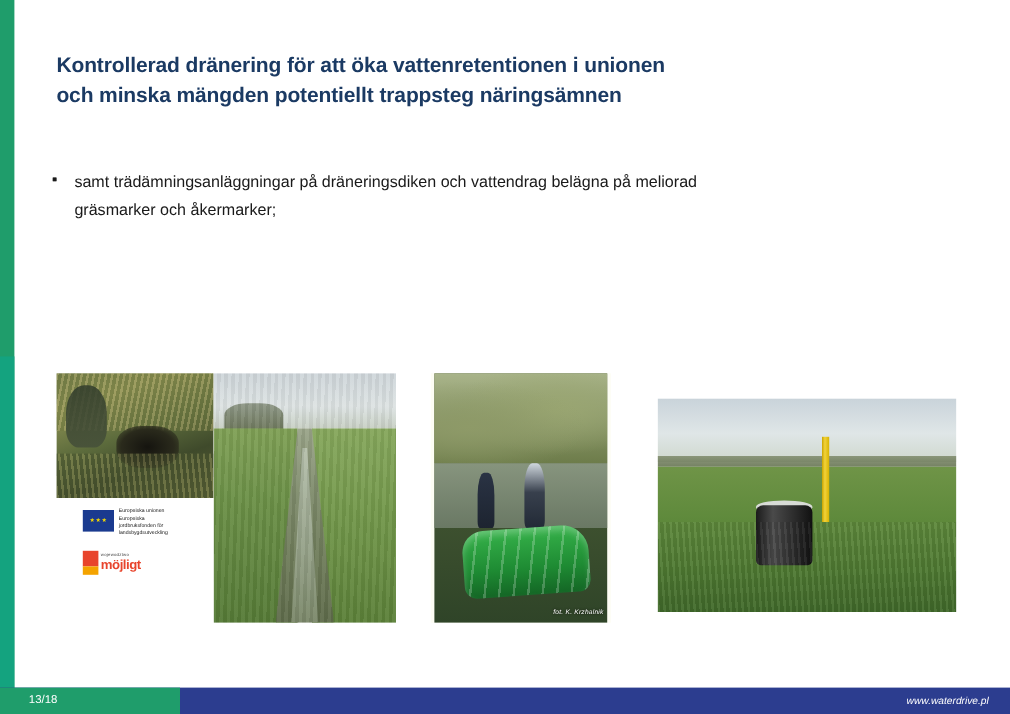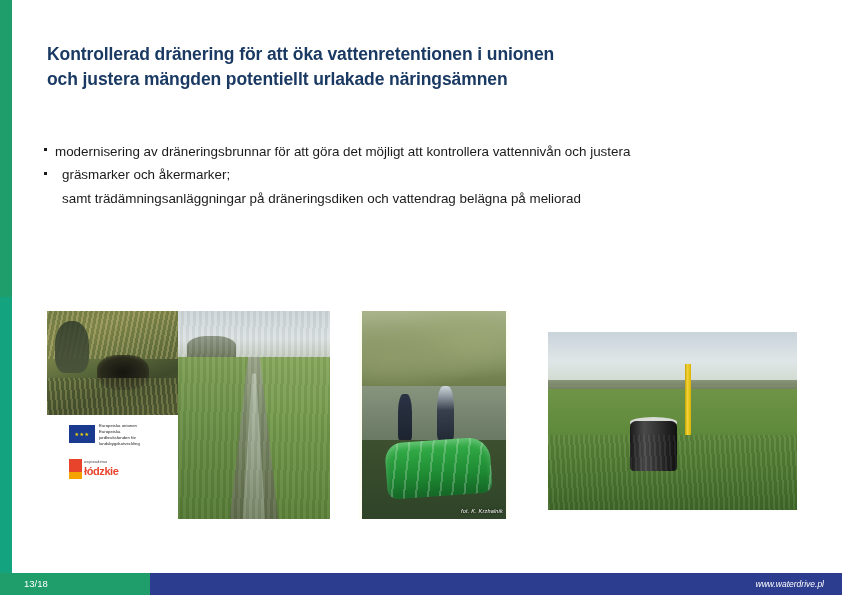--- a/index.html
+++ b/index.html
@@ -267,34 +267,33 @@
 </head>
 <body>
 
 <div class="slide">
 
   <div class="left-bar"></div>
   <div class="left-bar-lower"></div>
 
   <div class="title">
     <span>Kontrollerad dränering för att öka vattenretentionen i unionen</span>
-    <span class="line2">och justera mängden potentiellt urlakade näringsämnen</span>
+    <span class="line2">och minska mängden potentiellt trappsteg näringsämnen</span>
   </div>
 
   <div class="bullets">
 
     <div class="bullet">
       <span class="dot"></span>
-      <span>modernisering av dräneringsbrunnar för att göra det möjligt att kontrollera vattennivån och justera</span>
     </div>
 
     <div class="bullet">
       <span class="dot"></span>
+      <span class="cont">samt trädämningsanläggningar på dräneringsdiken och vattendrag belägna på meliorad</span>
       <span class="cont">gräsmarker och åkermarker;</span>
-      <span class="cont">samt trädämningsanläggningar på dräneringsdiken och vattendrag belägna på meliorad</span>
     </div>
 
   </div>
 
   <div class="photos">
 
     <div class="photo p1">
       <div class="p1-bg"></div>
       <div class="p1-grass"></div>
       <div class="p1-dark"></div>
@@ -307,21 +306,21 @@
         <div class="flagbox"></div>
         <div class="stars">★★★</div>
         <div class="txt">Europeiska unionen
 Europeiska jordbruksfonden
 för landsbygdsutveckling</div>
       </div>
       <div class="logo-lodz">
         <div class="sq"></div>
         <div class="sq2"></div>
         <div class="lbl-sm">wojewodztwo</div>
-        <div class="lbl-big">łódzkie</div>
+        <div class="lbl-big">möjligt</div>
       </div>
     </div>
 
     <div class="photo p2">
       <div class="sky p2-sky"></div>
       <div class="p2-tree"></div>
       <div class="p2-field-l"></div>
       <div class="p2-field-r"></div>
       <div class="p2-ditch"></div>
       <div class="p2-water"></div>

